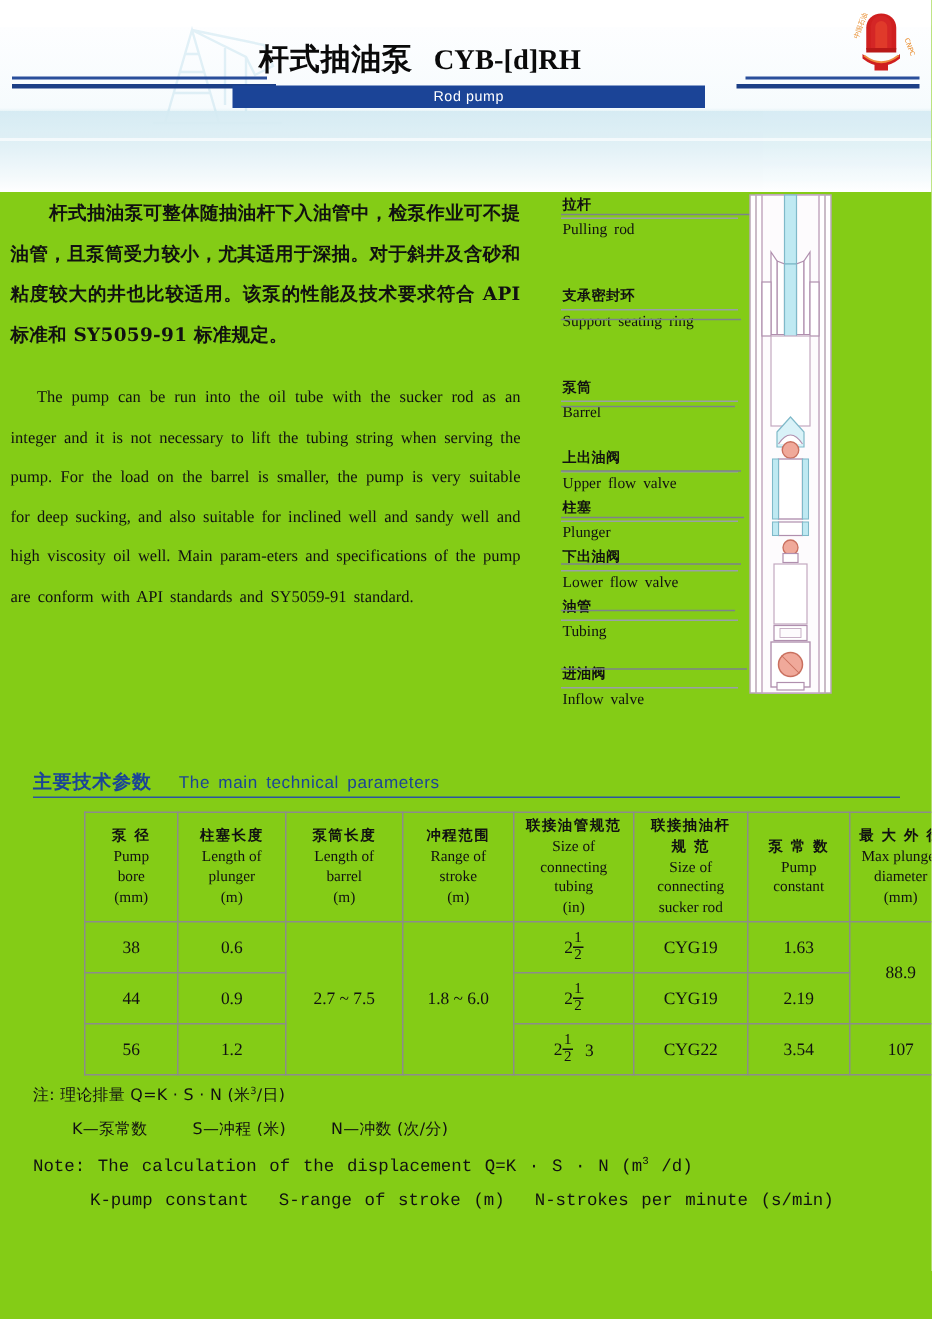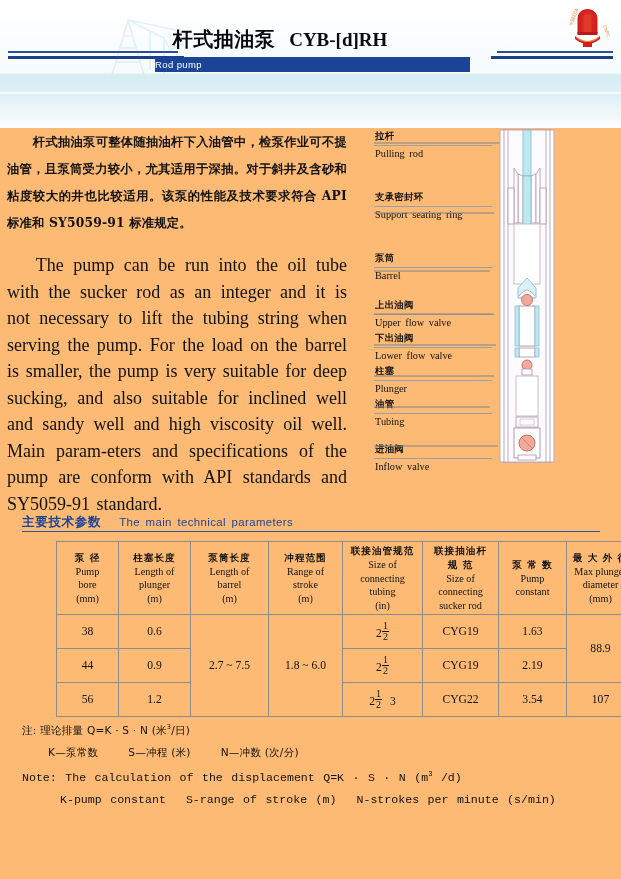--- a/index.html
+++ b/index.html
@@ -5,21 +5,21 @@
   html,body{margin:0;padding:0;}
   body{
     width:621px;height:879px;
     background:#ffffff;
     font-family:"Liberation Serif", serif;
     overflow:hidden;
     position:relative;
   }
   .page{
     position:absolute;inset:0;
-    background:#fdba74;
+    background:#84cc16;
     overflow:hidden;
   }
 
   
   .wm-band{
     position:absolute;left:0;top:0;width:621px;height:128px;
     background:
       linear-gradient(to bottom,
         #ffffff 0px, #ffffff 18px,
         #fdfeff 18px, #f6fbfd 72px,
@@ -61,21 +61,21 @@
   }
   .title-main .code{
     font-family:"Liberation Serif", serif;
     font-size:19px;letter-spacing:0;margin-left:14px;
   }
   .subtitle-bar{
     position:absolute;left:155px;top:57px;width:315px;height:15px;
     background:#1b4497;
   }
   .subtitle-bar span{
-    display:block;text-align:left;color:#ffffff;
+    display:block;text-align:center;color:#ffffff;
     font-family:"Liberation Sans", sans-serif;
     font-size:9.5px;line-height:15px;letter-spacing:.4px;
   }
 
   
   .logo{position:absolute;left:565px;top:6px;width:45px;height:46px;}
 
   
   .col-left{
     position:absolute;left:7px;top:128px;width:340px;
@@ -84,21 +84,21 @@
     font-family:"DejaVu Serif", serif;
     font-size:12.3px;line-height:27px;color:#111;
     font-weight:bold;
     text-align:justify;
     letter-spacing:.2px;
   }
   .para-cn .ind{margin-left:2.1em;}
   .para-en{
     margin-top:16px;
     font-family:"Liberation Serif", serif;
-    font-size:18px;line-height:26.5px;color:#111;
+    font-size:11px;line-height:26.5px;color:#111;
     text-align:justify;
     word-spacing:2px;
   }
   .para-en .ind{margin-left:1.6em;}
 
   
   .labels{
     position:absolute;left:374px;top:128px;width:118px;
   }
   .lab-row{position:relative;}
@@ -267,29 +267,29 @@
 
     <div style="height:14px"></div>
 
     <div class="lab-row">
       <div class="lab-cn">上出油阀</div>
       <div class="lab-line"></div>
       <div class="lab-en">Upper flow valve</div>
     </div>
 
     <div class="lab-row">
+      <div class="lab-cn">柱塞</div>
+      <div class="lab-line"></div>
+      <div class="lab-en">Plunger</div>
+    </div>
+
+    <div class="lab-row">
       <div class="lab-cn">下出油阀</div>
       <div class="lab-line"></div>
       <div class="lab-en">Lower flow valve</div>
-    </div>
-
-    <div class="lab-row">
-      <div class="lab-cn">柱塞</div>
-      <div class="lab-line"></div>
-      <div class="lab-en">Plunger</div>
     </div>
 
     <div class="lab-row">
       <div class="lab-cn">油管</div>
       <div class="lab-line"></div>
       <div class="lab-en">Tubing</div>
     </div>
 
     <div style="height:12px"></div>
 

